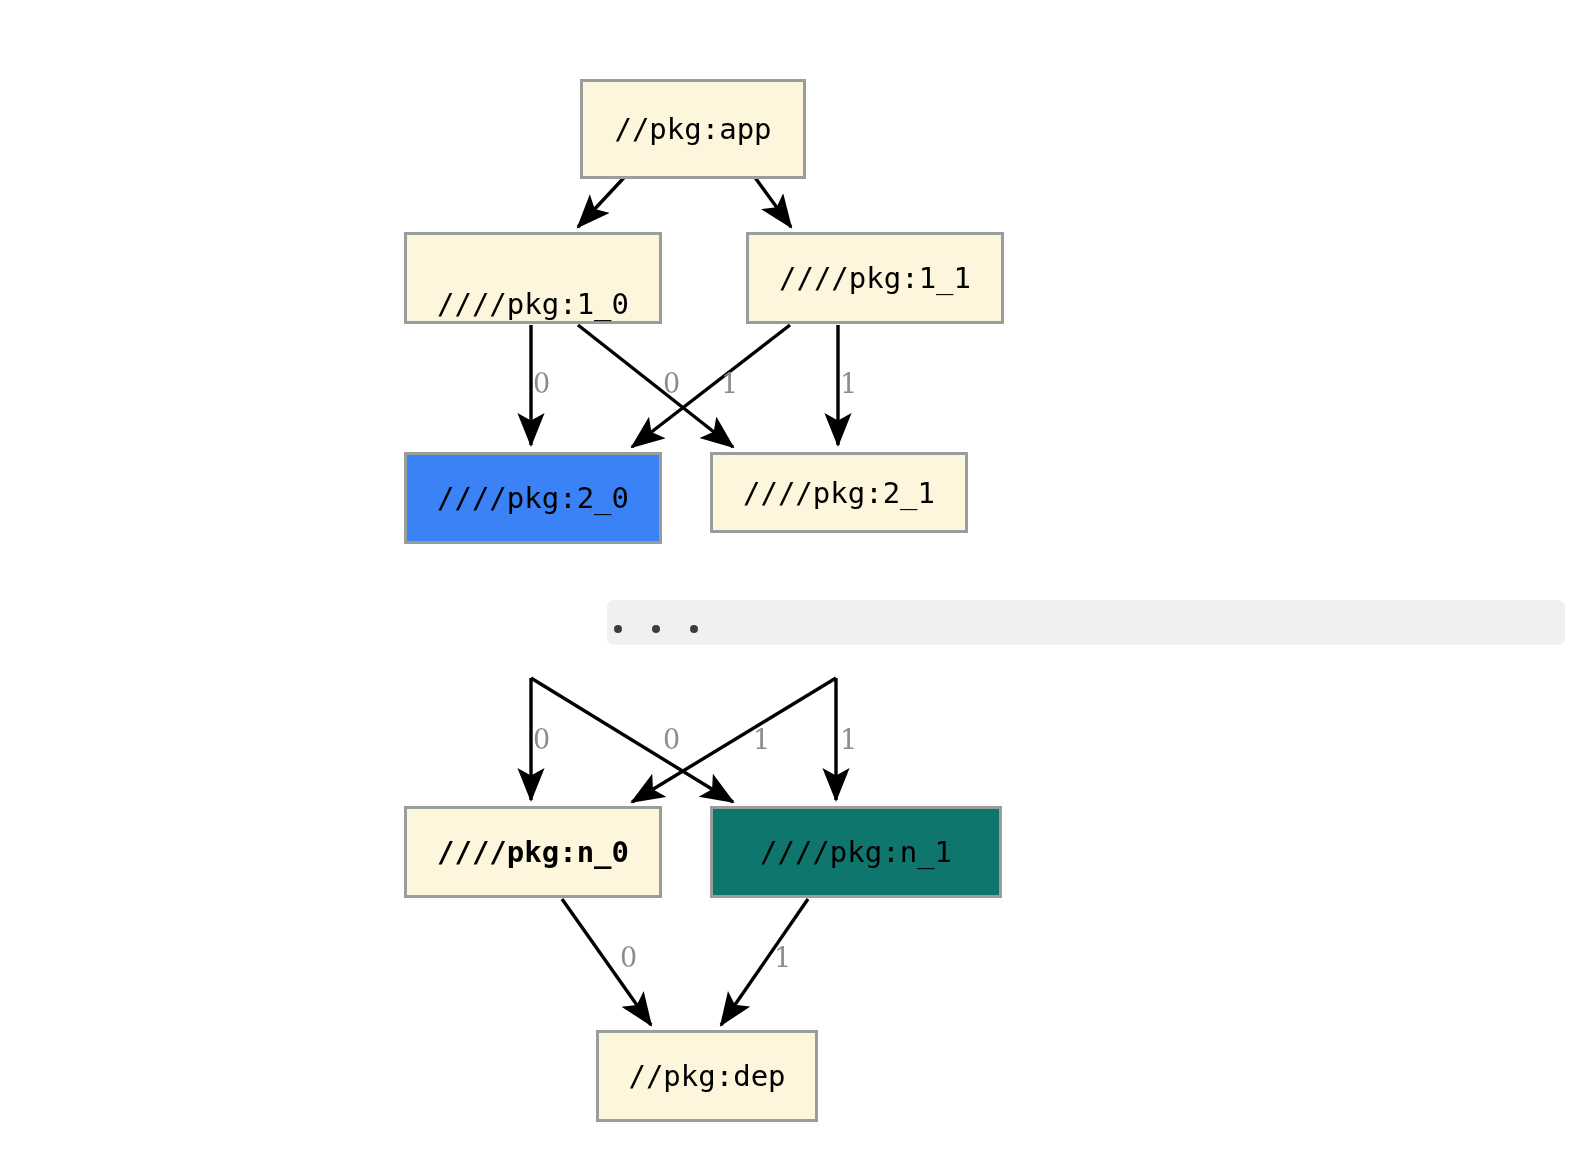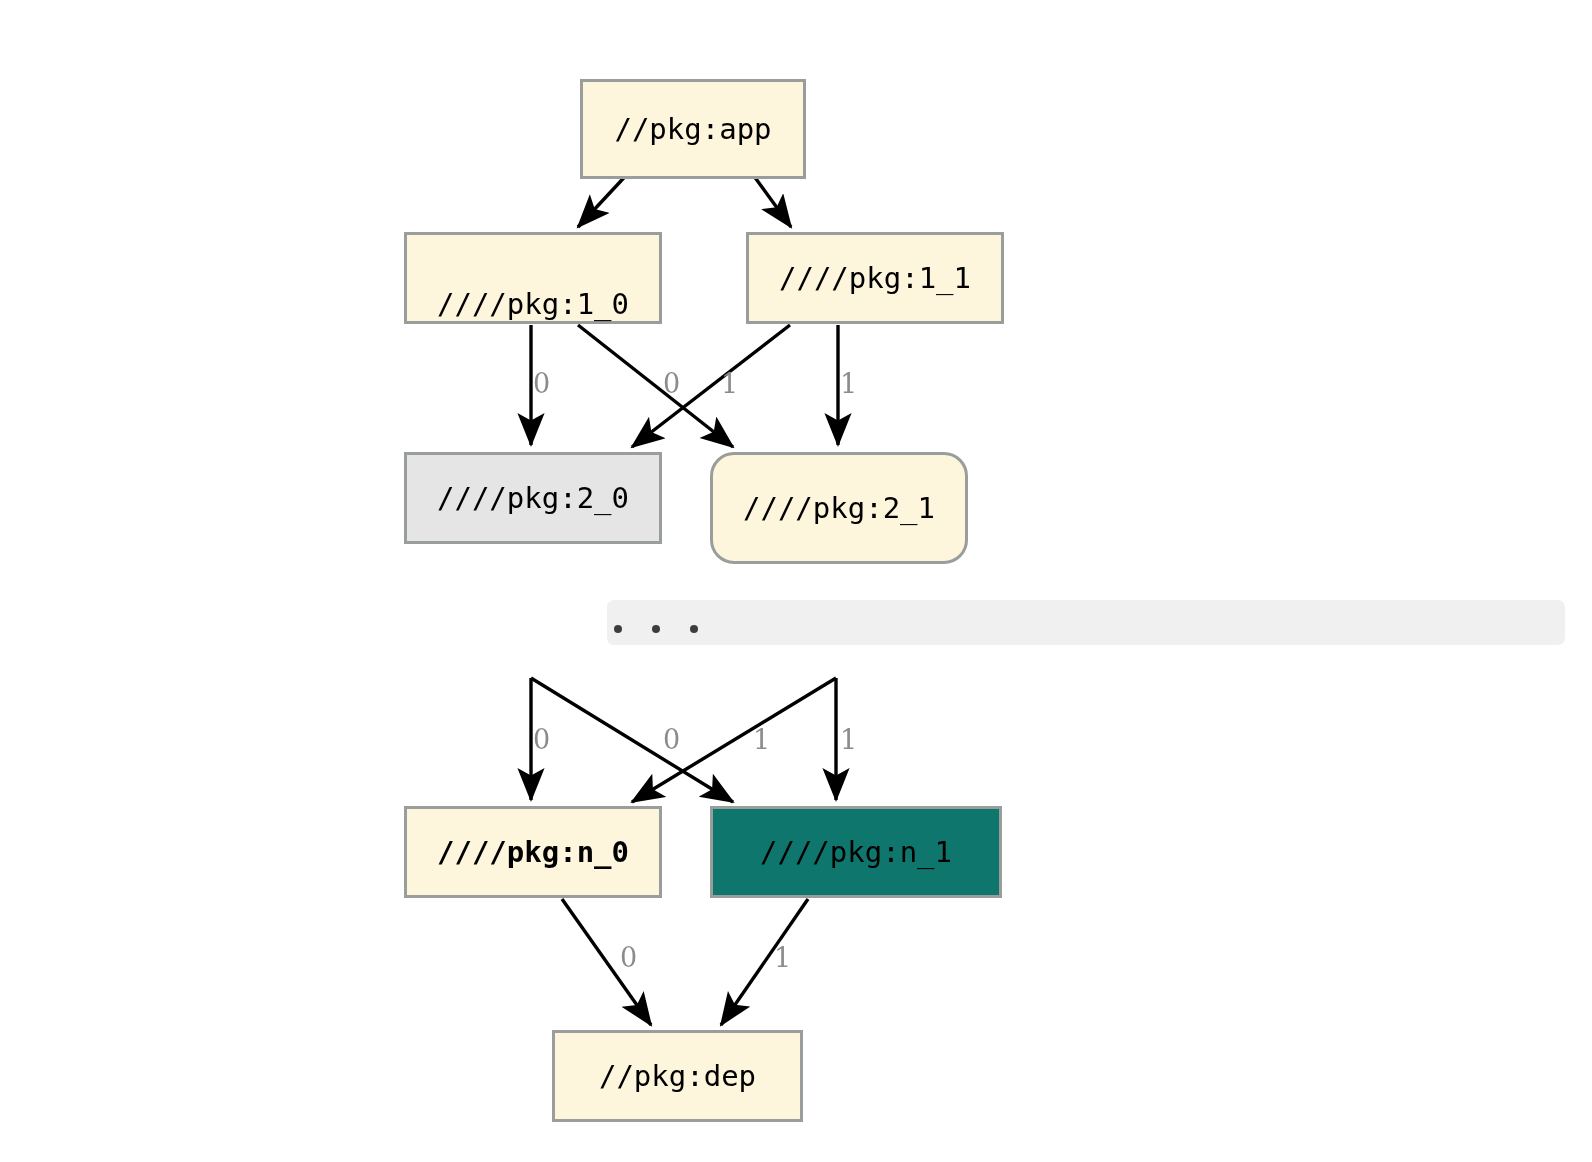--- a/index.html
+++ b/index.html
@@ -106,33 +106,33 @@
   <div id="nodes-layer">
       <div class="node-box" style="left: 580px; top: 38px; width: 226px; height: 100px; background: rgb(253, 246, 221); border-color: rgb(154, 158, 154); margin-top: 41px;">
         <span class="node-label">//pkg:app</span>
       </div>
       <div class="node-box" style="left: 404px; top: 232px; width: 258px; height: 92px; background: rgb(253, 246, 221); border-color: rgb(154, 158, 154); align-items: flex-end;">
         <span class="node-label">////pkg:1_0</span>
       </div>
       <div class="node-box" style="left: 746px; top: 232px; width: 258px; height: 92px; background: rgb(253, 246, 221); border-color: rgb(154, 158, 154);">
         <span class="node-label">////pkg:1_1</span>
       </div>
-      <div class="node-box" style="left: 404px; top: 452px; width: 258px; height: 92px; background: #e5e5e5; border-color: rgb(154, 158, 154);">
+      <div class="node-box" style="left: 404px; top: 452px; width: 258px; height: 92px; background: #3b82f6; border-color: rgb(154, 158, 154);">
         <span class="node-label">////pkg:2_0</span>
       </div>
-      <div class="node-box" style="left: 710px; top: 452px; width: 258px; height: 112px; background: rgb(253, 246, 221); border-color: rgb(154, 158, 154); border-radius: 24px;">
+      <div class="node-box" style="left: 710px; top: 452px; width: 258px; height: 81px; background: rgb(253, 246, 221); border-color: rgb(154, 158, 154);">
         <span class="node-label">////pkg:2_1</span>
       </div>
       <div class="node-box" style="left: 404px; top: 806px; width: 258px; height: 92px; background: rgb(253, 246, 221); border-color: rgb(154, 158, 154); font-weight: bold;">
         <span class="node-label">////pkg:n_0</span>
       </div>
       <div class="node-box" style="left: 710px; top: 806px; width: 292px; height: 92px; background: #0f766e; border-color: rgb(154, 158, 154);">
         <span class="node-label">////pkg:n_1</span>
       </div>
-      <div class="node-box" style="left: 552px; top: 1030px; width: 251px; height: 92px; background: rgb(253, 246, 221); border-color: rgb(154, 158, 154);">
+      <div class="node-box" style="left: 596px; top: 1030px; width: 222px; height: 92px; background: rgb(253, 246, 221); border-color: rgb(154, 158, 154);">
         <span class="node-label">//pkg:dep</span>
       </div>
     </div>
 
   <div id="labels-layer">
       <div class="edge-label" style="left: 533px; top: 370px; color: rgb(140, 140, 140);">0</div>
       <div class="edge-label" style="left: 663px; top: 370px; color: rgb(140, 140, 140);">0</div>
       <div class="edge-label" style="left: 721px; top: 370px; color: rgb(140, 140, 140);">1</div>
       <div class="edge-label" style="left: 840px; top: 370px; color: rgb(140, 140, 140);">1</div>
       <div class="edge-label" style="left: 533px; top: 726px; color: rgb(140, 140, 140);">0</div>

